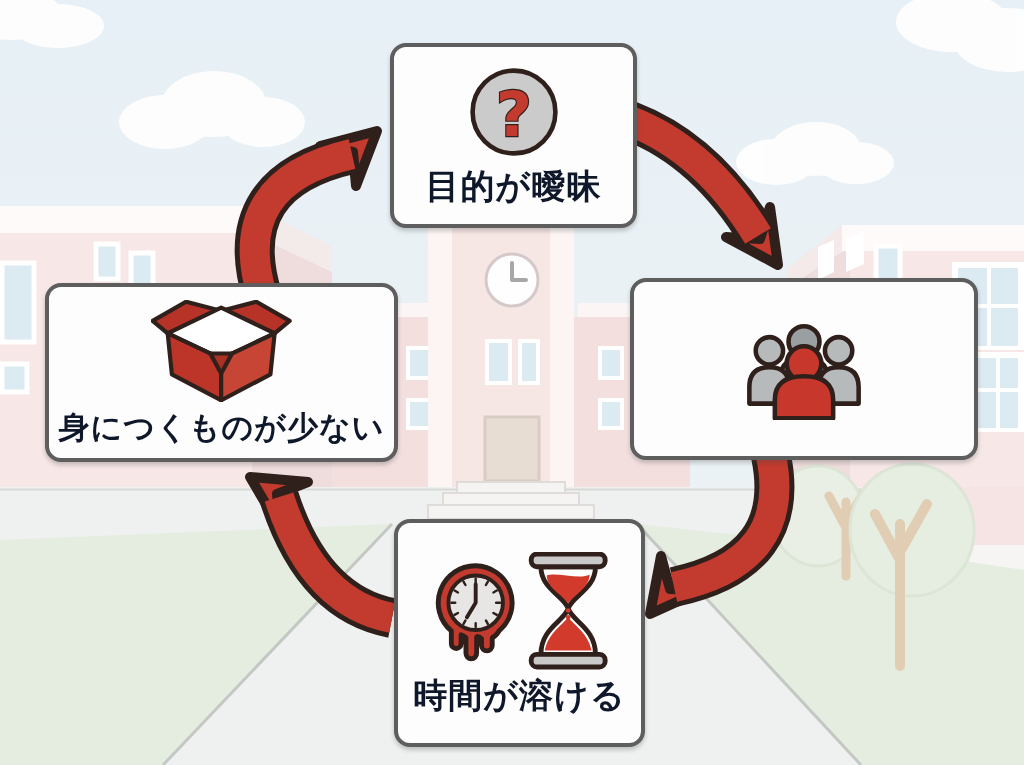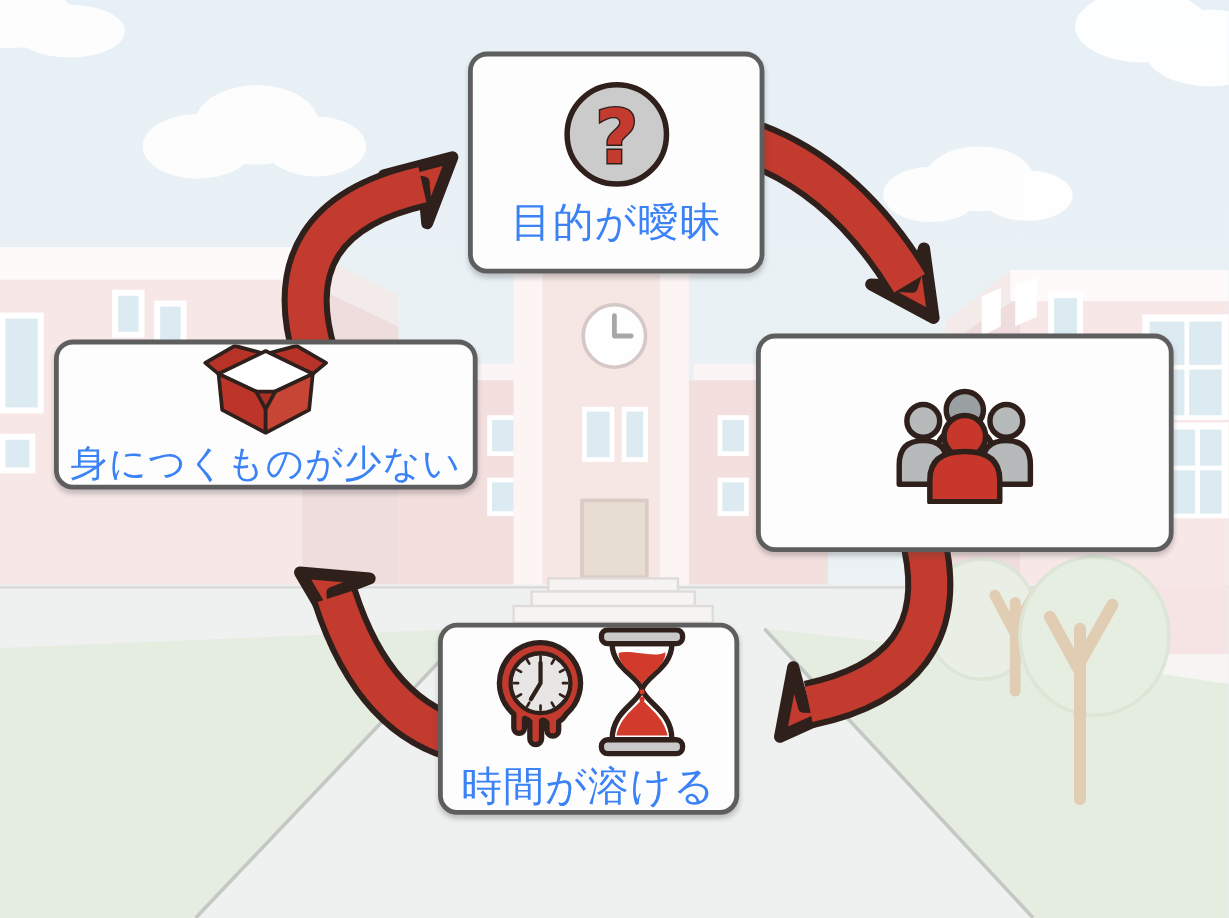--- a/index.html
+++ b/index.html
@@ -11,30 +11,30 @@
   .layer{position:absolute;left:0;top:0;width:1024px;height:765px;}
   #bg{z-index:1;}
   #arrows{z-index:2;}
   .node{
     position:absolute;z-index:3;box-sizing:border-box;
     background:#fdfdfd;border:4px solid #5e5e5e;border-radius:16px;
     box-shadow:0 3px 4px rgba(70,70,70,.28);
     display:flex;flex-direction:column;align-items:center;justify-content:center;
   }
   .node .label{
-    font-weight:normal;color:#3b82f6;line-height:1.1;white-space:nowrap;
+    font-weight:bold;color:#0f172a;line-height:1.1;white-space:nowrap;
     letter-spacing:1px;text-align:left;
   }
   .node-top{left:390px;top:43px;width:247px;height:185px;gap:10px;}
   .node-top .label{font-size:34px;}
   .node-right{left:630px;top:278px;width:348px;height:182px;gap:8px;}
   .node-right .label{font-size:34px;}
-  .node-bottom{left:365px;top:519px;width:251px;height:160px;gap:6px;}
+  .node-bottom{left:394px;top:519px;width:251px;height:228px;gap:6px;}
   .node-bottom .label{font-size:34px;}
-  .node-left{left:45px;top:283px;width:353px;height:125px;gap:8px;}
+  .node-left{left:45px;top:283px;width:353px;height:179px;gap:8px;}
   .node-left .label{font-size:31px;}
   .icon{display:block;}
 </style>
 </head>
 <body>
 
 <div>
 
   <svg id="bg" class="layer" viewBox="0 0 1024 765">
     <defs>

